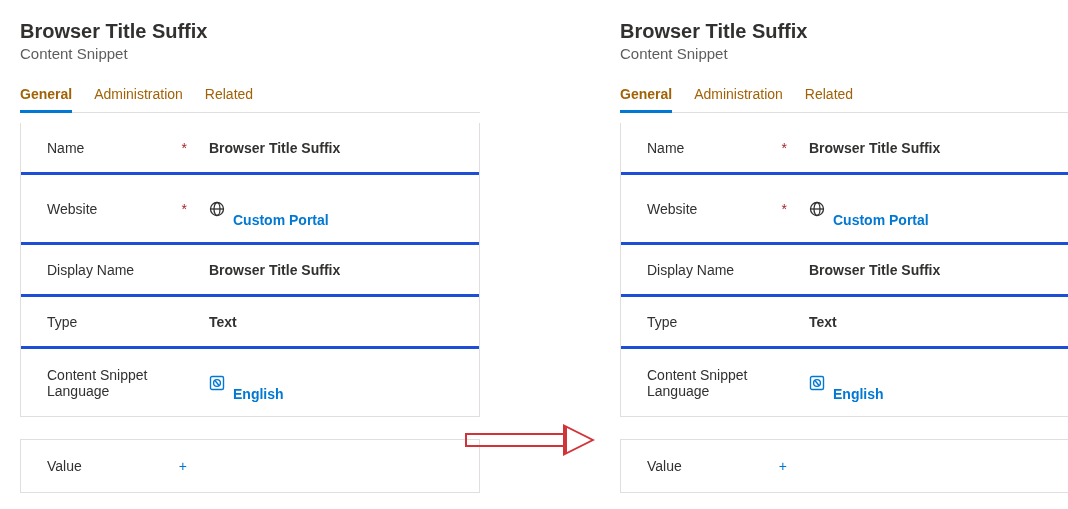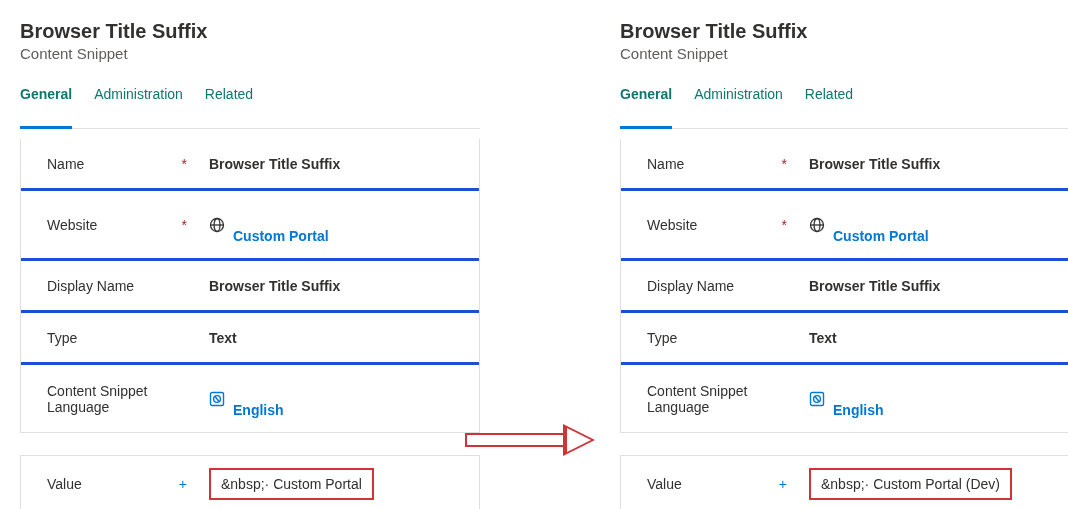--- a/index.html
+++ b/index.html
@@ -42,23 +42,23 @@
     }
 
     .tabs {
       display: flex;
       gap: 22px;
       border-bottom: 1px solid #e1dfdd;
       margin-bottom: 0;
     }
 
     .tab {
-      padding: 6px 0 24px 0;
-      font-size: 14px;
-      color: #0f766e;
+      padding: 6px 0 8px 0;
+      font-size: 14px;
+      color: #a16207;
       cursor: pointer;
       border-bottom: 3px solid transparent;
       margin-bottom: -1px;
     }
 
     .tab.active {
       font-weight: 600;
       border-bottom-color: #0078d4;
     }
 
@@ -277,23 +277,20 @@
         </div>
       </div>
     </div>
 
     <div class="value-section">
       <div class="value-row">
         <div class="field-label">
           <span>Value</span>
           <span class="recommended-mark">+</span>
         </div>
-        <div class="field-value">
-          <span class="highlighted-value">&amp;nbsp;· Custom Portal</span>
-        </div>
       </div>
     </div>
   </div>
 
   <div class="panel" style="margin-left:100px;">
     <h1 class="record-title">Browser Title Suffix</h1>
     <div class="record-subtitle">Content Snippet</div>
 
     <div class="tabs">
       <div class="tab active">General</div>
@@ -351,23 +348,20 @@
         </div>
       </div>
     </div>
 
     <div class="value-section">
       <div class="value-row">
         <div class="field-label">
           <span>Value</span>
           <span class="recommended-mark">+</span>
         </div>
-        <div class="field-value">
-          <span class="highlighted-value">&amp;nbsp;· Custom Portal (Dev)</span>
-        </div>
       </div>
     </div>
   </div>
 </div>
 
 <div class="arrow-wrapper">
   <div class="arrow">
     <div class="arrow-body"></div>
     <div class="arrow-head"></div>
   </div>

